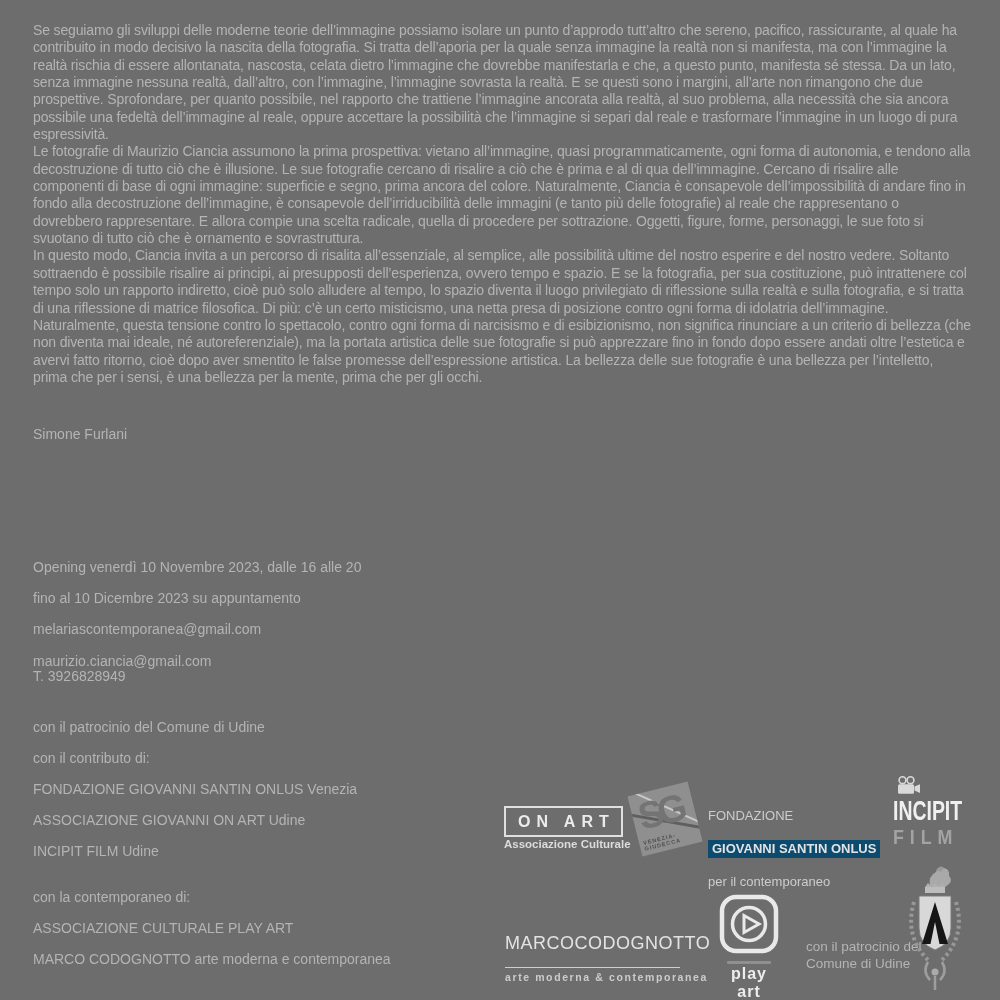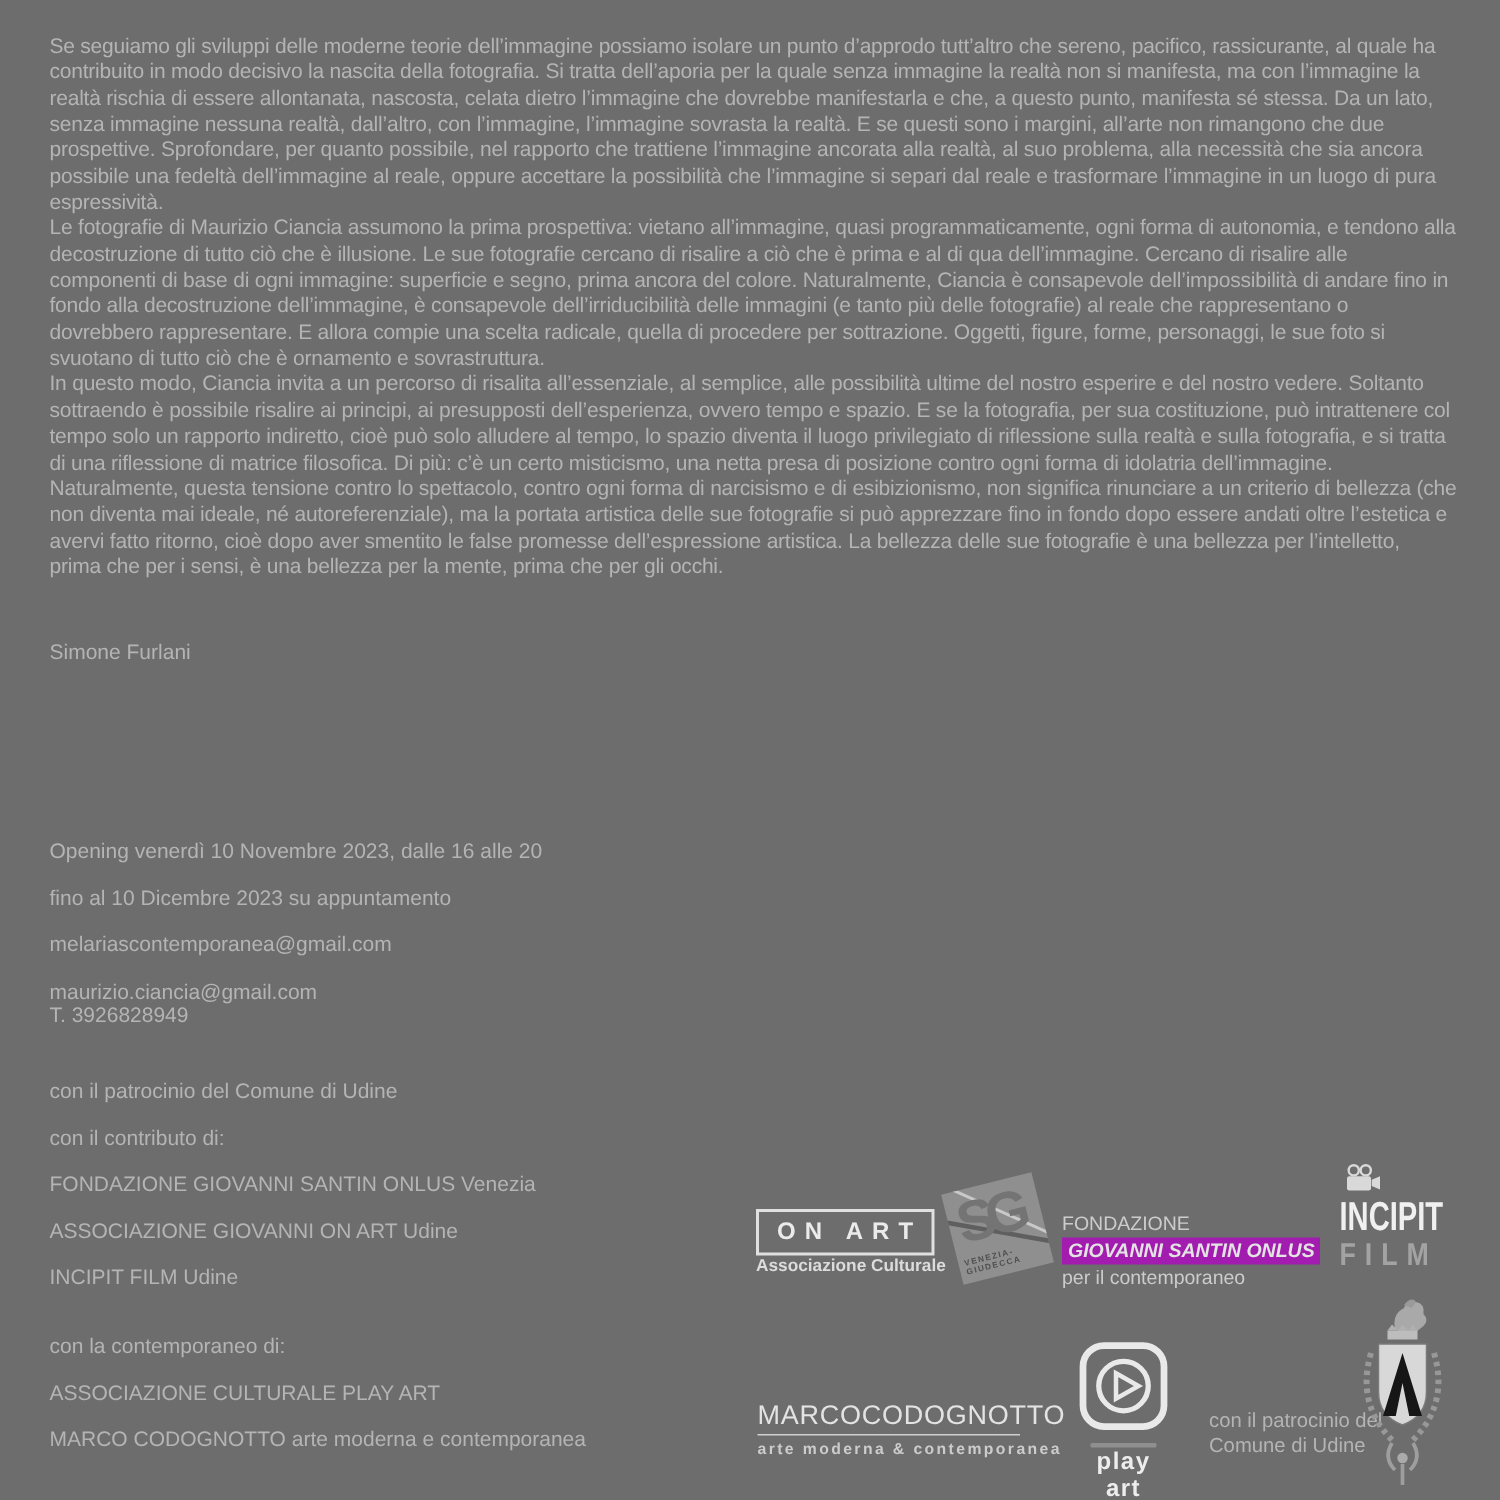--- a/index.html
+++ b/index.html
@@ -43,21 +43,21 @@
     position:absolute;top:2px;left:6px;
     font-size:38px;font-weight:bold;letter-spacing:-6px;color:#747474;
   }
   .sg-line1{position:absolute;left:-6px;top:18px;width:80px;height:2px;background:#c9c9c9;transform:rotate(38deg);}
   .sg-line2{position:absolute;left:-6px;top:34px;width:84px;height:2.5px;background:#5f5f5f;transform:rotate(24deg);}
   .sg-caption{position:absolute;bottom:4px;left:4px;font-size:5.5px;font-weight:bold;color:#4f4f4f;letter-spacing:1px;}
 
   
   .fondazione{position:absolute;left:708px;top:808px;font-size:13px;line-height:16px;}
   .fond-l1{color:#cccccc;}
-  .fond-band{display:inline-block;background:#a21caf;color:#e3e3e3;font-weight:bold;padding:1px 4px;margin:1px 0;font-style:italic;}
+  .fond-band{display:inline-block;background:#0c4a6e;color:#e3e3e3;font-weight:bold;padding:1px 4px;margin:16px 0;}
   .fond-l3{color:#cccccc;}
 
   
   .incipit{position:absolute;left:893px;top:776px;width:78px;}
   .incipit-camera{display:block;margin:0 0 1px 2px;}
   .incipit-word{
     font-size:27px;font-weight:bold;color:#f0f0f0;letter-spacing:0px;
     transform:scaleX(0.72);transform-origin:left;white-space:nowrap;line-height:28px;
   }
   .film-word{
@@ -73,21 +73,21 @@
   
   .patrocinio-note{position:absolute;left:806px;top:938px;font-size:13.5px;line-height:17px;color:#b4b4b4;}
 
   
   .stemma{position:absolute;left:902px;top:860px;}
 
   
   .codognotto{position:absolute;left:505px;top:933px;width:175px;}
   .mc-name{
     font-size:18px;color:#e3e3e3;letter-spacing:0.5px;white-space:nowrap;
-    border-bottom:1.5px solid #cfcfcf;padding-bottom:2px;
+    border-bottom:1.5px solid #cfcfcf;padding-bottom:13px;
   }
   .mc-sub{margin-top:3px;font-size:10.5px;font-weight:bold;letter-spacing:1.6px;color:#cccccc;white-space:nowrap;}
 </style>
 </head>
 <body>
 
 <div class="page">
 
   <div class="essay">
     <p>Se seguiamo gli sviluppi delle moderne teorie dell’immagine possiamo isolare un punto d’approdo tutt’altro che sereno, pacifico, rassicurante, al quale ha contribuito in modo decisivo la nascita della fotografia. Si tratta dell’aporia per la quale senza immagine la realtà non si manifesta, ma con l’immagine la realtà rischia di essere allontanata, nascosta, celata dietro l’immagine che dovrebbe manifestarla e che, a questo punto, manifesta sé stessa. Da un lato, senza immagine nessuna realtà, dall’altro, con l’immagine, l’immagine sovrasta la realtà. E se questi sono i margini, all’arte non rimangono che due prospettive. Sprofondare, per quanto possibile, nel rapporto che trattiene l’immagine ancorata alla realtà, al suo problema, alla necessità che sia ancora possibile una fedeltà dell’immagine al reale, oppure accettare la possibilità che l’immagine si separi dal reale e trasformare l’immagine in un luogo di pura espressività.</p>

